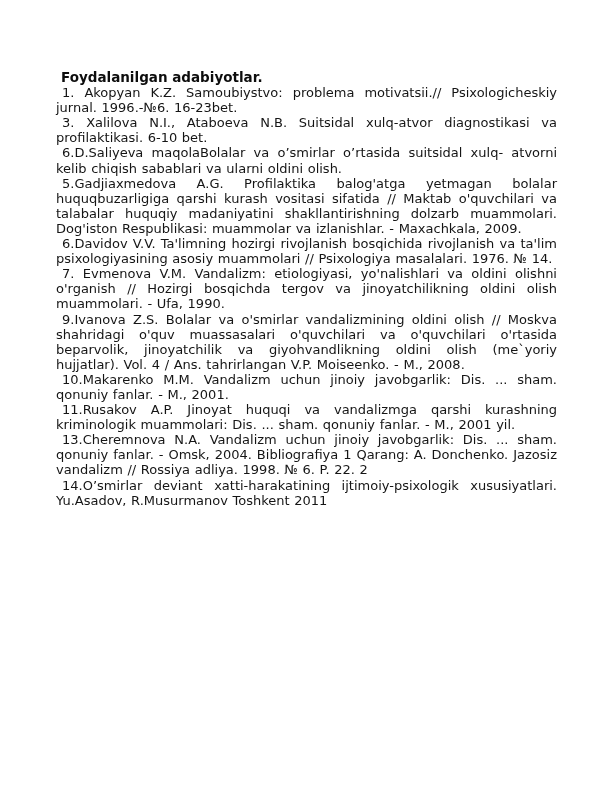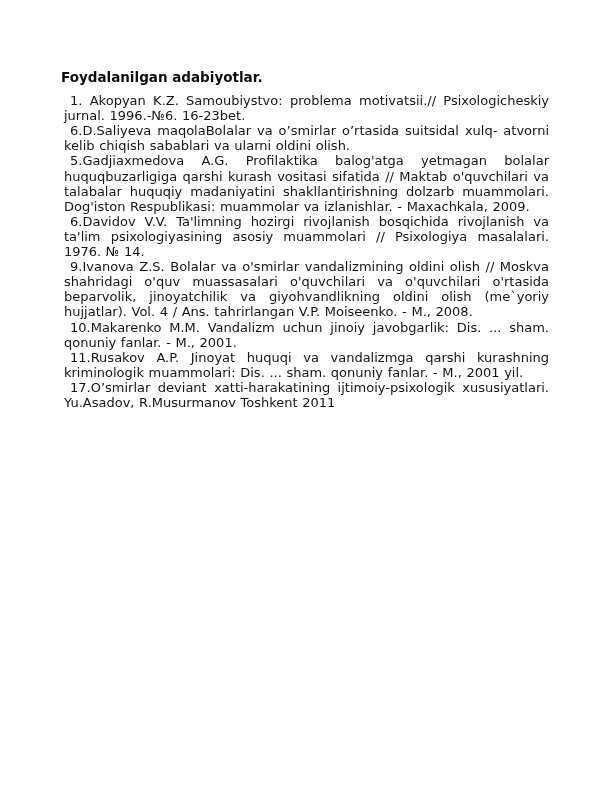--- a/index.html
+++ b/index.html
@@ -22,39 +22,42 @@
   }
   .heading {
     margin: 0;
     font-size: 13.5px;
     font-weight: bold;
     line-height: 15.1px;
     text-indent: 5px;
     color: #0d0d0d;
   }
   .refs {
-    margin: 8px;
+    margin: 0;
     padding: 0;
   }
   .ref {
     margin: 0;
     padding: 0;
     text-align: justify;
     text-indent: 6px;
     word-spacing: 0.5px;
   }
 </style>
 </head>
 <body>
 
 <div class="page">
   <h1 class="heading">Foydalanilgan adabiyotlar.</h1>
   <div class="refs">
     <p class="ref">1. Akopyan K.Z. Samoubiystvo: problema motivatsii.// Psixologicheskiy jurnal. 1996.-№6. 16-23bet.</p>
+    <p class="ref">3. Xalilova N.I., Ataboeva N.B. Suitsidal xulq-atvor diagnostikasi va profilaktikasi. 6-10 bet.</p>
     <p class="ref">6.D.Saliyeva maqolaBolalar va o’smirlar o’rtasida suitsidal xulq- atvorni kelib chiqish sabablari va ularni oldini olish.</p>
     <p class="ref">5.Gadjiaxmedova A.G. Profilaktika balog'atga yetmagan bolalar huquqbuzarligiga qarshi kurash vositasi sifatida // Maktab o'quvchilari va talabalar huquqiy madaniyatini shakllantirishning dolzarb muammolari. Dog'iston Respublikasi: muammolar va izlanishlar. - Maxachkala, 2009.</p>
     <p class="ref">6.Davidov V.V. Ta'limning hozirgi rivojlanish bosqichida rivojlanish va ta'lim psixologiyasining asosiy muammolari // Psixologiya masalalari. 1976. № 14.</p>
+    <p class="ref">7. Evmenova V.M. Vandalizm: etiologiyasi, yo'nalishlari va oldini olishni o'rganish // Hozirgi bosqichda tergov va jinoyatchilikning oldini olish muammolari. - Ufa, 1990.</p>
     <p class="ref">9.Ivanova Z.S. Bolalar va o'smirlar vandalizmining oldini olish // Moskva shahridagi o'quv muassasalari o'quvchilari va o'quvchilari o'rtasida beparvolik, jinoyatchilik va giyohvandlikning oldini olish (me`yoriy hujjatlar). Vol. 4 / Ans. tahrirlangan V.P. Moiseenko. - M., 2008.</p>
     <p class="ref">10.Makarenko M.M. Vandalizm uchun jinoiy javobgarlik: Dis. ... sham. qonuniy fanlar. - M., 2001.</p>
     <p class="ref">11.Rusakov A.P. Jinoyat huquqi va vandalizmga qarshi kurashning kriminologik muammolari: Dis. ... sham. qonuniy fanlar. - M., 2001 yil.</p>
-    <p class="ref">17.O’smirlar deviant xatti-harakatining ijtimoiy-psixologik xususiyatlari. Yu.Asadov, R.Musurmanov Toshkent 2011</p>
+    <p class="ref">13.Cheremnova N.A. Vandalizm uchun jinoiy javobgarlik: Dis. ... sham. qonuniy fanlar. - Omsk, 2004. Bibliografiya 1 Qarang: A. Donchenko. Jazosiz vandalizm // Rossiya adliya. 1998. № 6. P. 22. 2</p>
+    <p class="ref">14.O’smirlar deviant xatti-harakatining ijtimoiy-psixologik xususiyatlari. Yu.Asadov, R.Musurmanov Toshkent 2011</p>
   </div>
 </div>
 
 </body></html>

